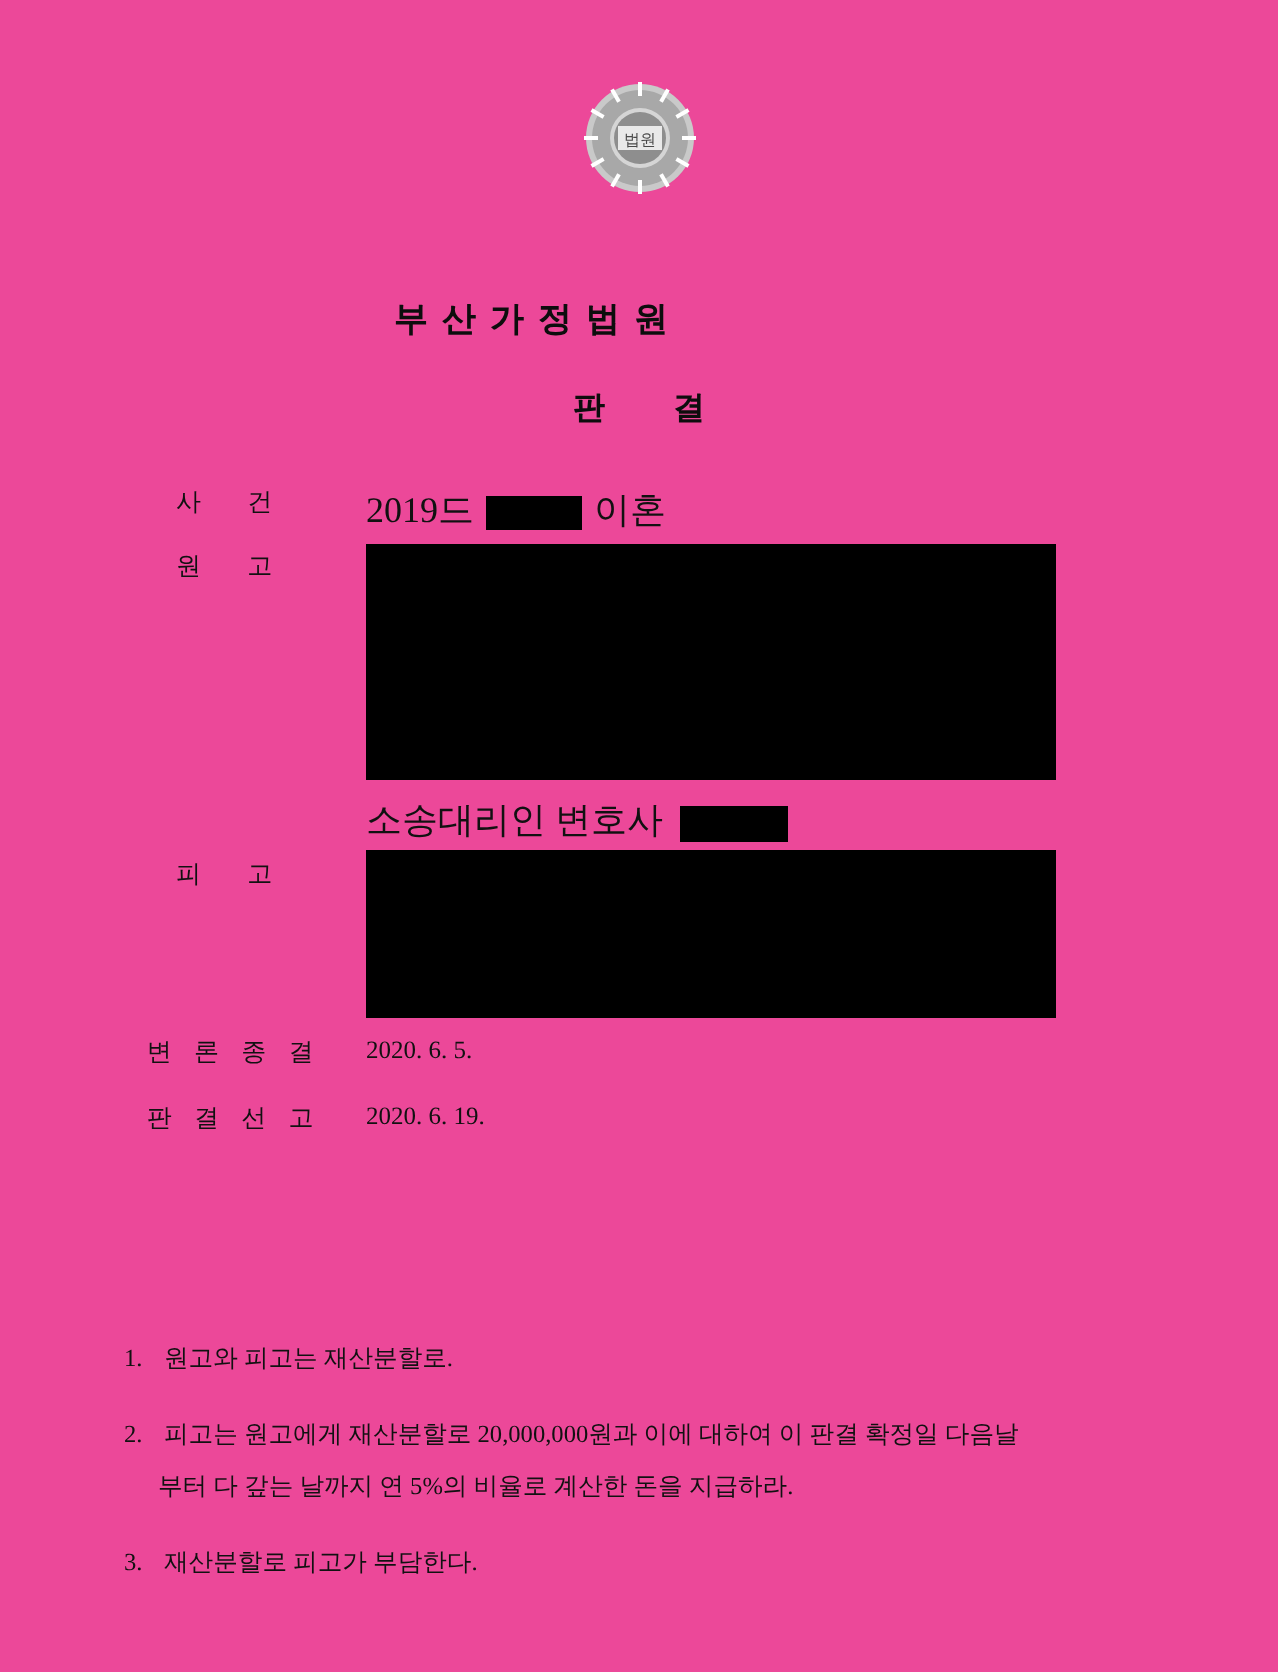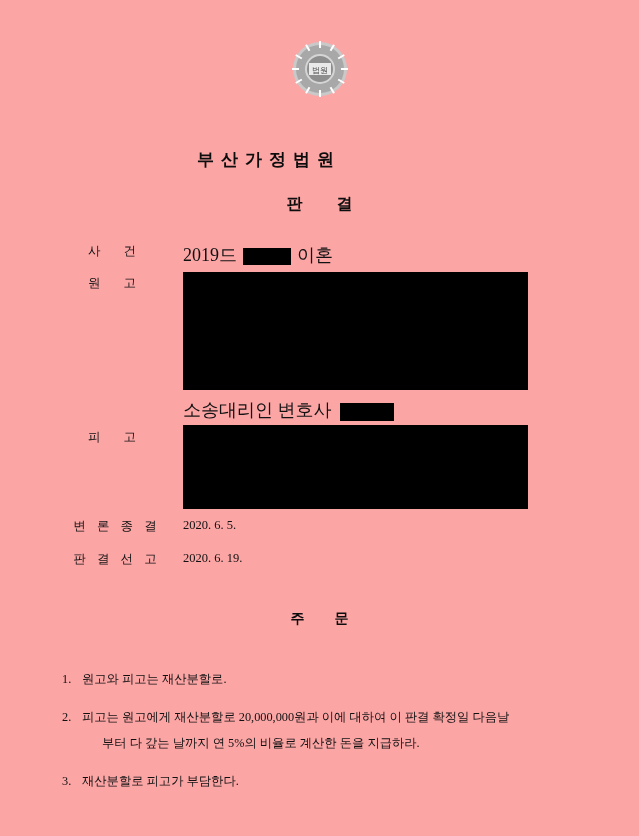--- a/index.html
+++ b/index.html
@@ -12,21 +12,21 @@
     height: 836px;
     font-family: "Liberation Serif", serif;
     color: #111111;
     position: relative;
     overflow: hidden;
   }
   .page {
     position: relative;
     width: 639px;
     height: 836px;
-    background: #fca5a5;
+    background: #ec4899;
   }
 
   
   .emblem-wrap {
     position: absolute;
     top: 40px;
     left: 0;
     width: 639px;
     text-align: center;
   }
@@ -129,21 +129,21 @@
     position: absolute;
     left: 0;
     top: 0;
   }
   .order-item .txt {
     display: block;
     margin-left: 20px;
   }
   .order-item .cont {
     display: block;
-    margin-left: 40px;
+    margin-left: 17px;
   }
 </style>
 </head>
 <body>
 
 <div class="page">
 
   <div class="emblem-wrap">
     <span class="emblem">
       <svg width="58" height="58" viewBox="0 0 58 58" aria-hidden="true">
@@ -204,21 +204,20 @@
   <div class="field" style="top:518px; left:0; width:639px;">
     <span class="field-label" style="letter-spacing:4px;">변 론 종 결</span>
     <span class="field-value">2020.  6.  5.</span>
   </div>
 
   <div class="field" style="top:551px; left:0; width:639px;">
     <span class="field-label" style="letter-spacing:4px;">판 결 선 고</span>
     <span class="field-value">2020.  6.  19.</span>
   </div>
 
-  <div class="section-title" style="top:610px;">주문</div>
 
   <div class="order-item" style="top:666px;">
     <span class="num">1.</span>
     <span class="txt">원고와 피고는 재산분할로.</span>
   </div>
 
   <div class="order-item" style="top:704px;">
     <span class="num">2.</span>
     <span class="txt">피고는 원고에게 재산분할로 20,000,000원과 이에 대하여 이 판결 확정일 다음날</span>
     <span class="cont">부터 다 갚는 날까지 연 5%의 비율로 계산한 돈을 지급하라.</span>

